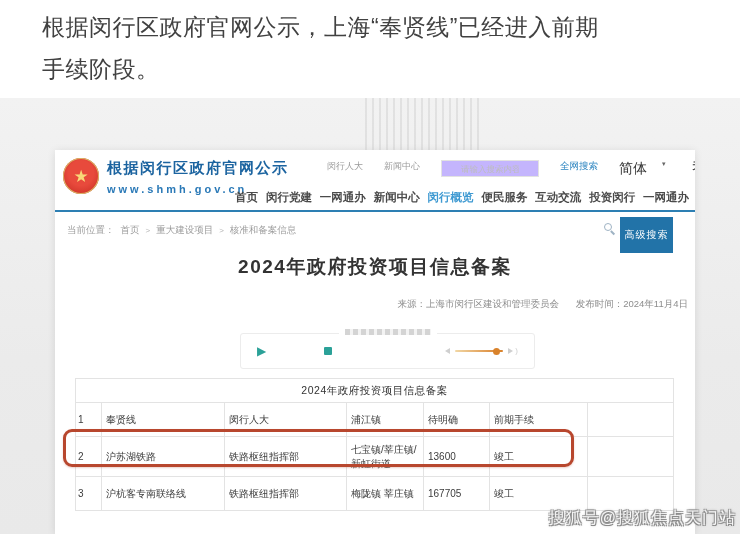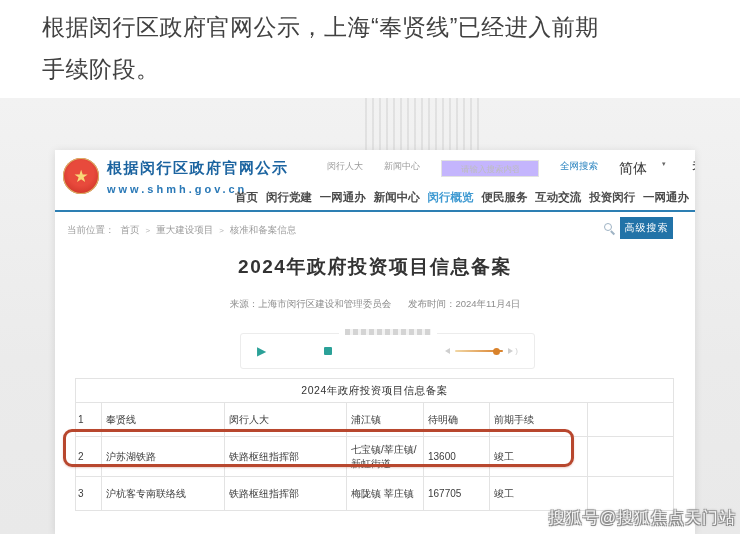--- a/index.html
+++ b/index.html
@@ -58,28 +58,28 @@
   .crumbs .sep { color:#b5b5b5; font-size:8px; }
   .crumb { cursor:pointer; }
   .kw-input { position:absolute; left:399px; top:4px; width:142px; height:21px;
               border:1px solid #d7d7d7; font-size:9px; padding:0 6px; color:#333; background:#fff;
               font-family:"Liberation Sans","DejaVu Sans",sans-serif; }
   .kw-input::placeholder { color:#b9b9b9; }
   .mag { position:absolute; left:549px; top:9px; width:8px; height:8px;
          border:1.5px solid #9fb3c4; border-radius:50%; cursor:pointer; }
   .mag::after { content:""; position:absolute; left:6px; top:6px; width:5px; height:1.5px;
                 background:#9fb3c4; transform:rotate(45deg); transform-origin:left center; }
-  .adv-btn { position:absolute; left:565px; top:3px; width:53px; height:22px; background:#2273a8;
+  .adv-btn { position:absolute; left:565px; top:3px; width:53px; height:36px; background:#2273a8;
              color:#fff; font-size:10px; border:none; cursor:pointer; letter-spacing:1px;
              font-family:"Liberation Sans","DejaVu Sans",sans-serif; }
 
   
   .article-title { position:absolute; left:0; top:104px; width:640px; text-align:center;
                    font-size:19px; font-weight:bold; color:#333; letter-spacing:1.5px; }
-  .article-meta { position:absolute; left:0; top:148px; width:640px; text-align:center;
+  .article-meta { position:absolute; left:0; top:148px; width:640px; text-align:right;
                   font-size:9.5px; color:#8d8d8d; }
   .article-meta span { margin:0 7px; }
 
   
   .audio { position:absolute; left:185px; top:183px; width:295px; height:36px;
            border:1px solid #ececec; border-radius:3px; background:#fff; }
   .audio-caption { position:absolute; left:50%; top:-5px; transform:translateX(-50%);
                    background:#fff; padding:0 6px; }
   .audio-caption i { display:block; width:86px; height:6px;
                      background:repeating-linear-gradient(90deg,#d4d4d4 0 5px,#f3f3f3 5px 8px); }

